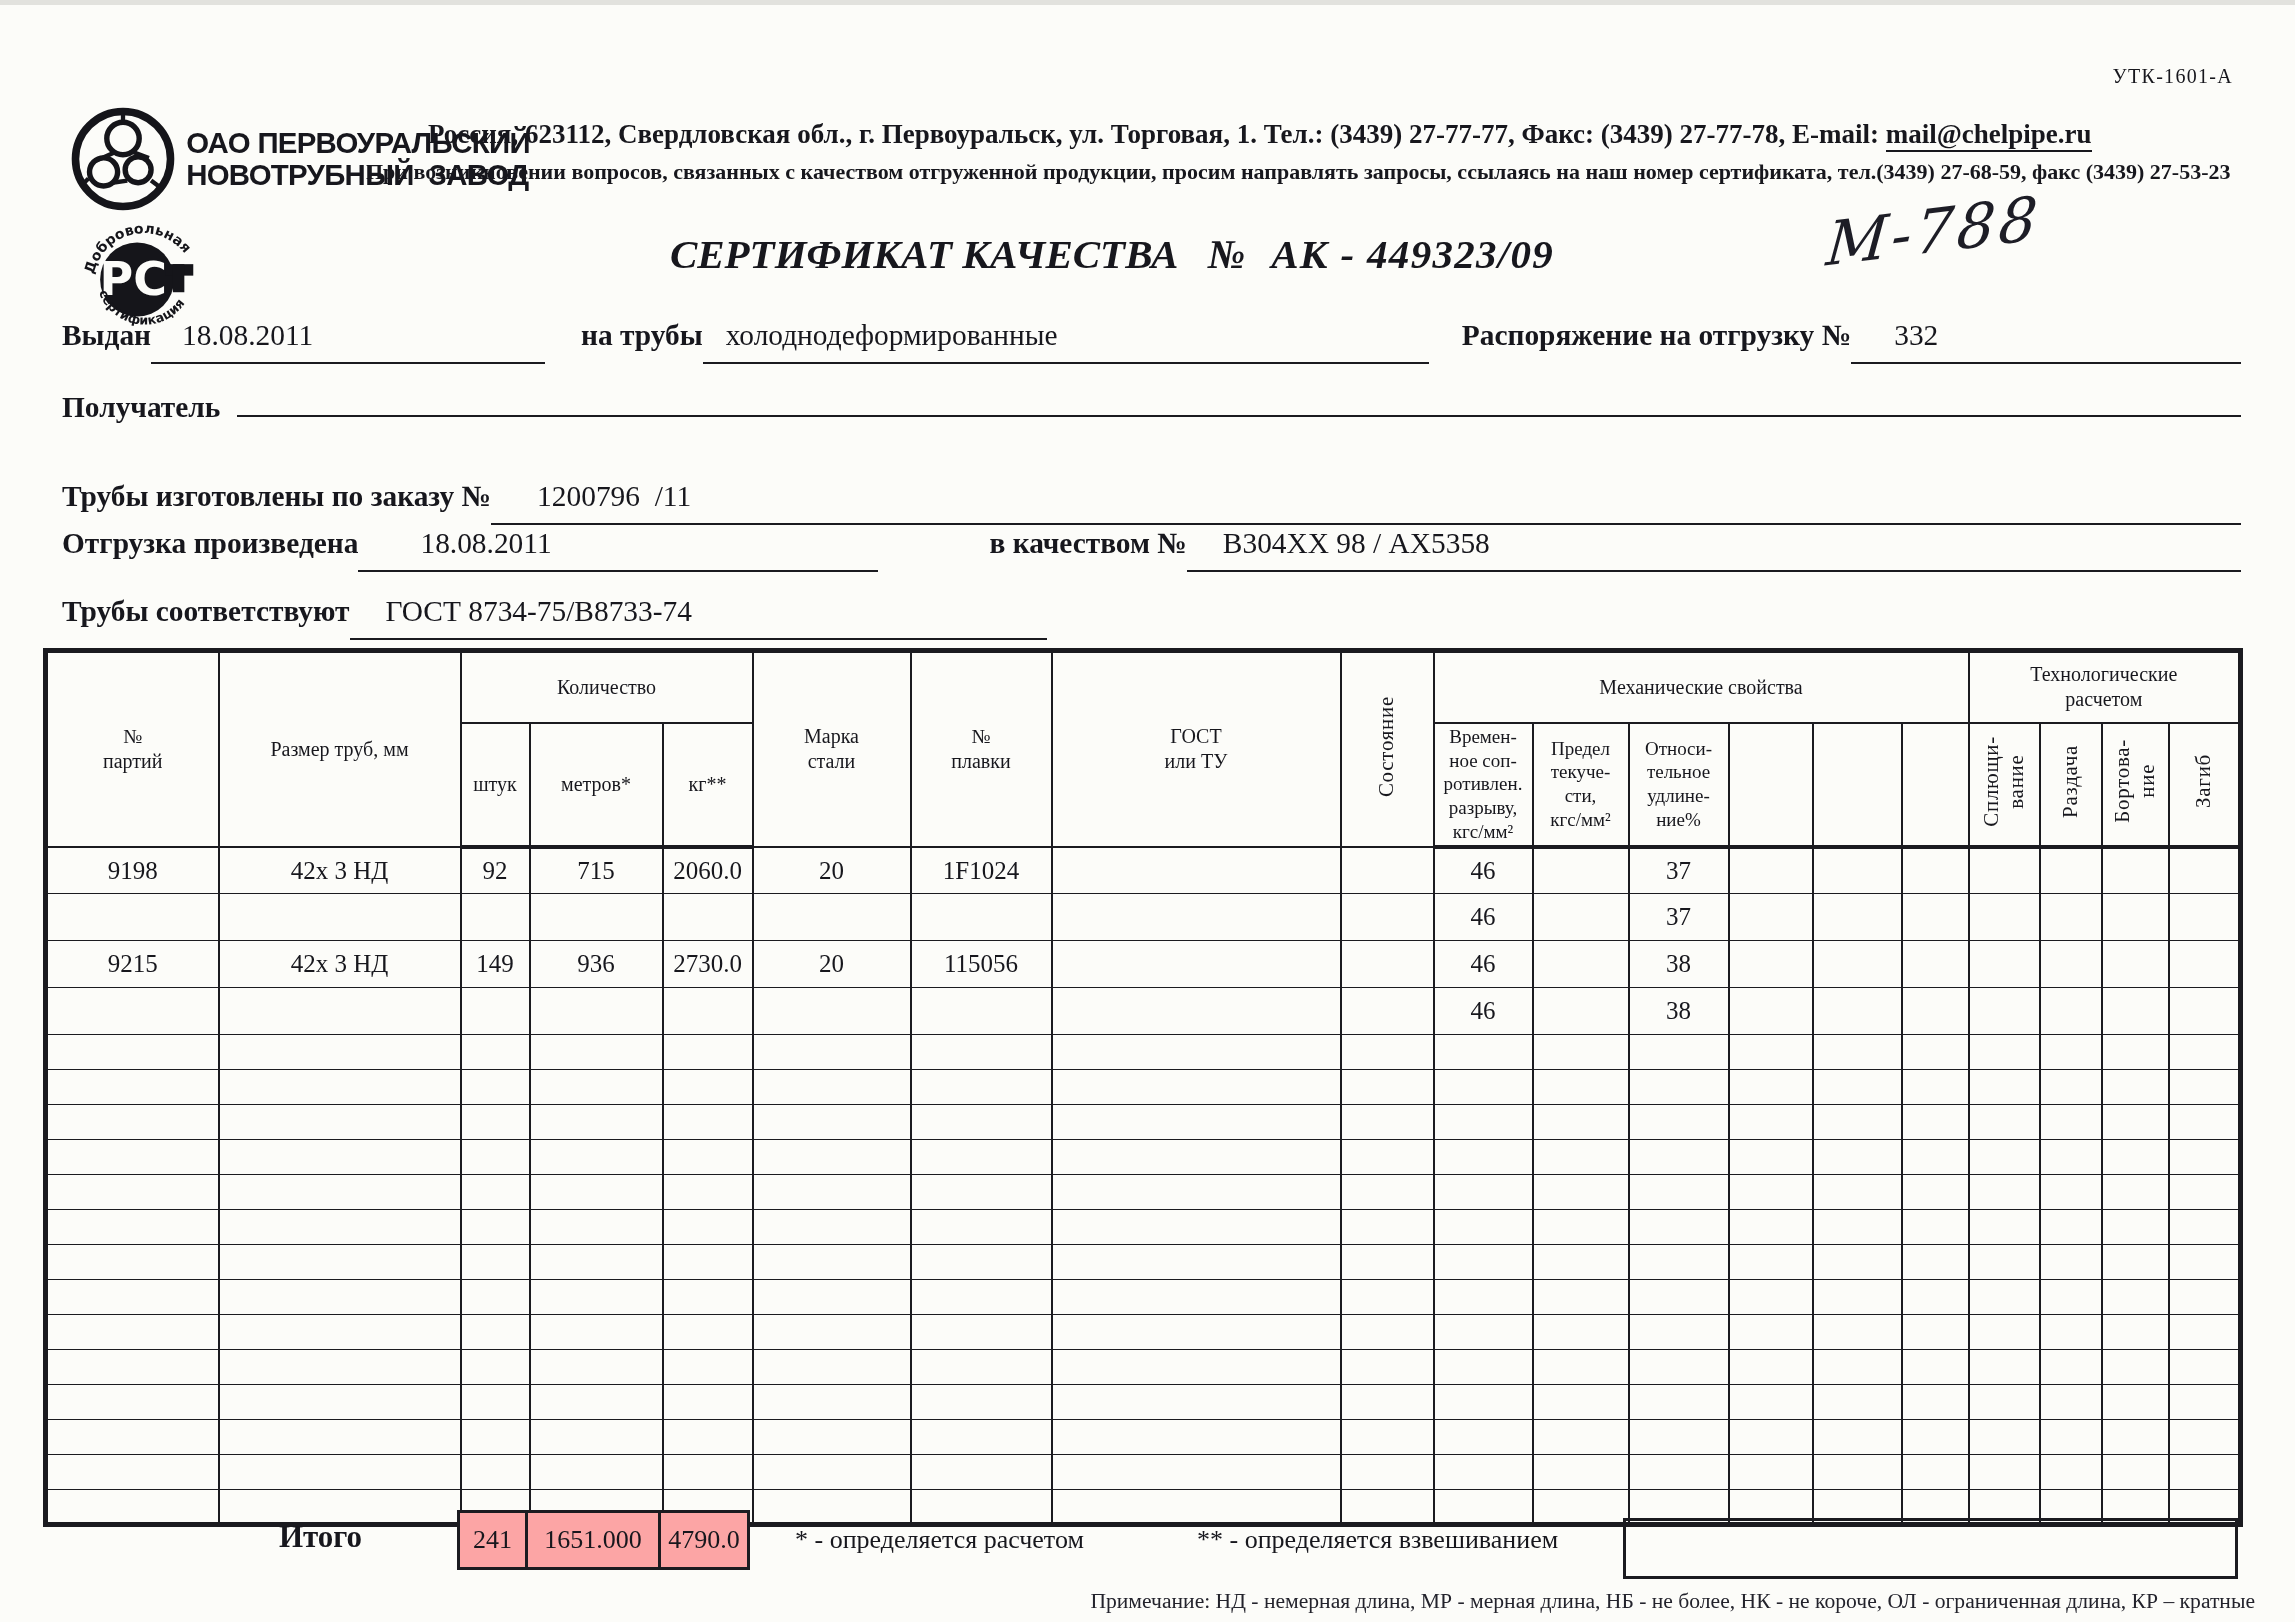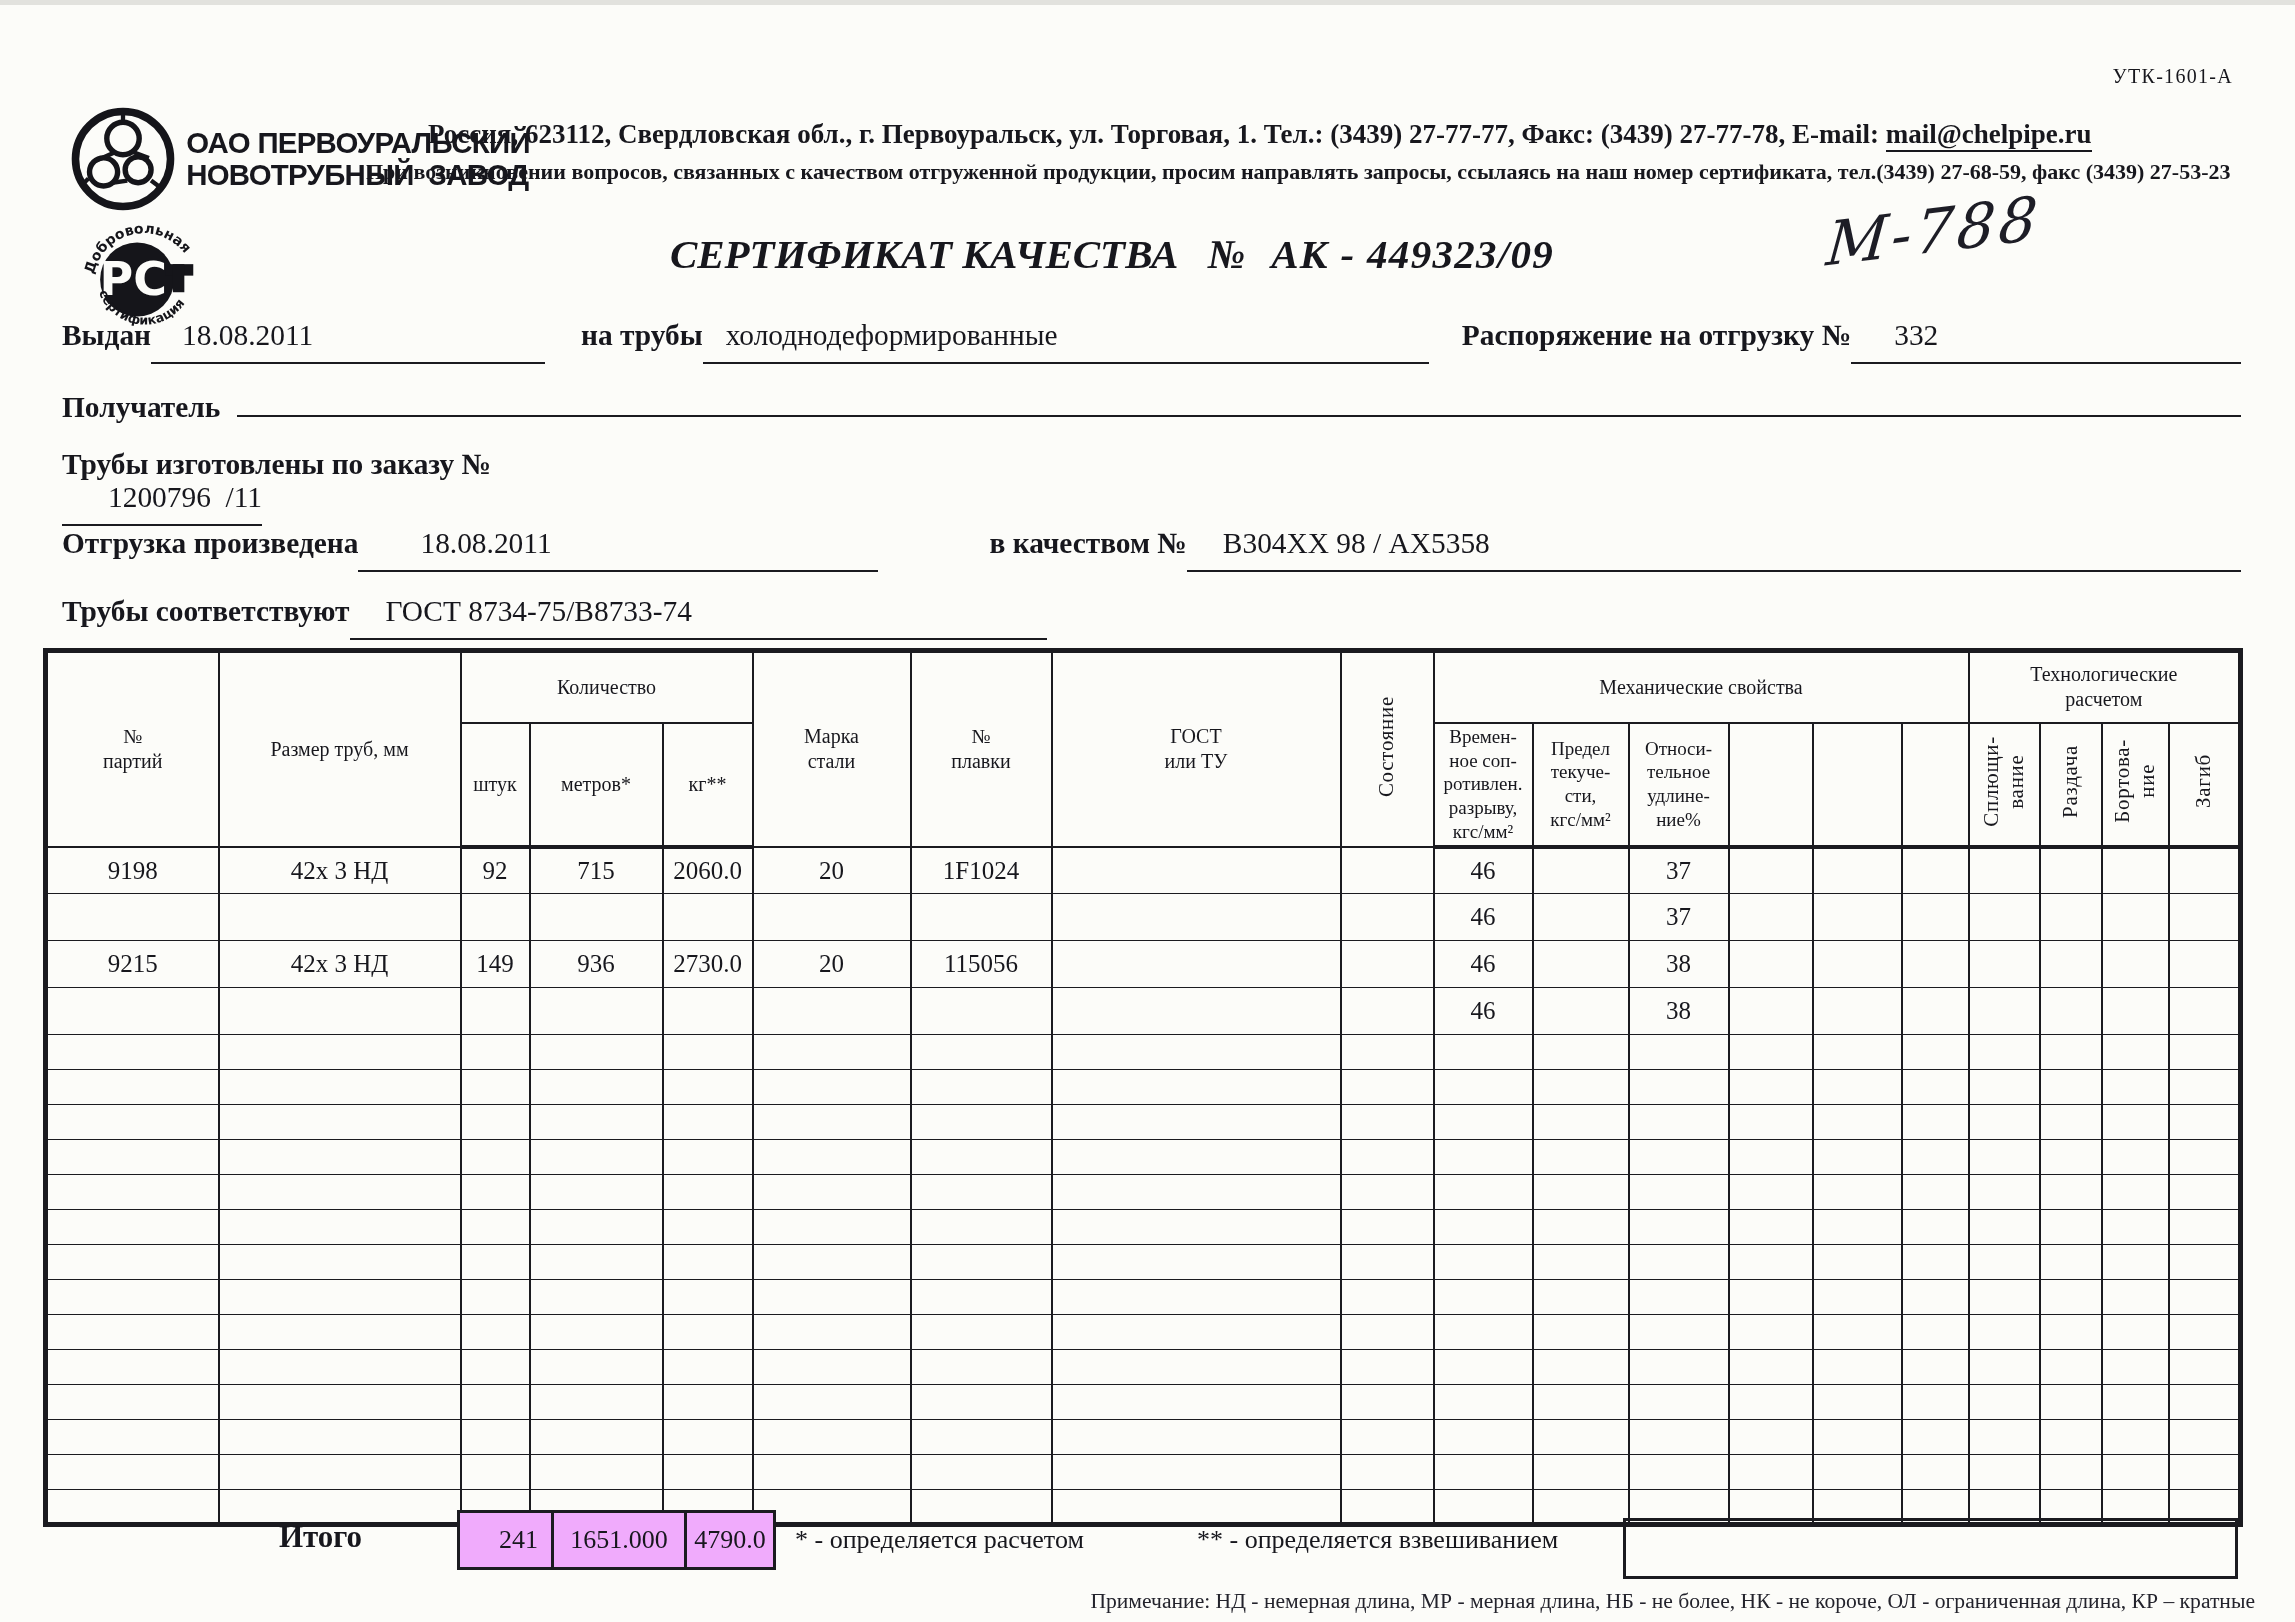--- a/index.html
+++ b/index.html
@@ -44,21 +44,21 @@
   table.cert td{border:solid #1b1b20; border-width:1.3px 2.6px; font-size:25px;
     text-align:center; vertical-align:middle; overflow:hidden; white-space:pre;}
   tr.row-data{height:47px;}
   tr.row-empty{height:35px;}
   .pre{white-space:pre-line;}
   .vtext{writing-mode:vertical-rl; transform:rotate(180deg); display:inline-block;
     white-space:pre-line; line-height:1.2; font-size:21px; letter-spacing:0.7px;}
   
   .totals-label{position:absolute; left:242px; top:1519px; width:157px; text-align:center;
     font-size:31px; font-weight:bold;}
-  .totals-box{position:absolute; left:457px; top:1510px; display:flex; border:3.9px solid #1b1b20; background:#f0abfc;padding-left:26px;}
+  .totals-box{position:absolute; left:457px; top:1510px; display:flex; border:3.9px solid #1b1b20; background:#fca5a5;}
   .totals-box .tcell{border-right:3.3px solid #1b1b20; font-size:26px; display:flex;
     align-items:center; justify-content:center; height:54px;}
   .totals-box .tcell:last-child{border-right:none;}
   .tc-pcs{width:65px;} .tc-m{width:130px;} .tc-kg{width:86px;}
   .fnote1{position:absolute; left:795px; top:1525px; font-size:26px; white-space:pre;}
   .fnote2{position:absolute; left:1197px; top:1525px; font-size:26px; white-space:pre;}
   .empty-box{position:absolute; left:1623px; top:1518px; width:609px; height:55px; border:3.9px solid #1b1b20;}
   .note-line{position:absolute; left:1035px; top:1589px; width:1220px; text-align:right;
     font-size:21.6px; white-space:nowrap; color:#23232c;}
 </style>
@@ -109,21 +109,21 @@
     <span class="ul" style="width:703px; padding-left:23px;">холоднодеформированные</span>
     <span class="lbl" style="margin-left:33px;">Распоряжение на отгрузку №</span>
     <span class="ul grow" style="padding-left:43px;">332</span>
   </div>
 
   <div class="fline" style="top:391px;">
     <span class="lbl">Получатель</span>
     <span class="ul grow" style="margin-left:16.4px;"></span>
   </div>
 
-  <div class="fline" style="top:448px;flex-direction:column;">
+  <div class="fline" style="top:480px;">
     <span class="lbl">Трубы изготовлены по заказу №</span>
     <span class="ul grow" style="padding-left:46px;">1200796  /11</span>
   </div>
 
   <div class="fline" style="top:527px;">
     <span class="lbl">Отгрузка произведена</span>
     <span class="ul" style="width:458px; padding-left:62px;">18.08.2011</span>
     <span class="lbl" style="margin-left:111px;">в качеством №</span>
     <span class="ul grow" style="padding-left:36px;">В304ХХ 98 / АХ5358</span>
   </div>

